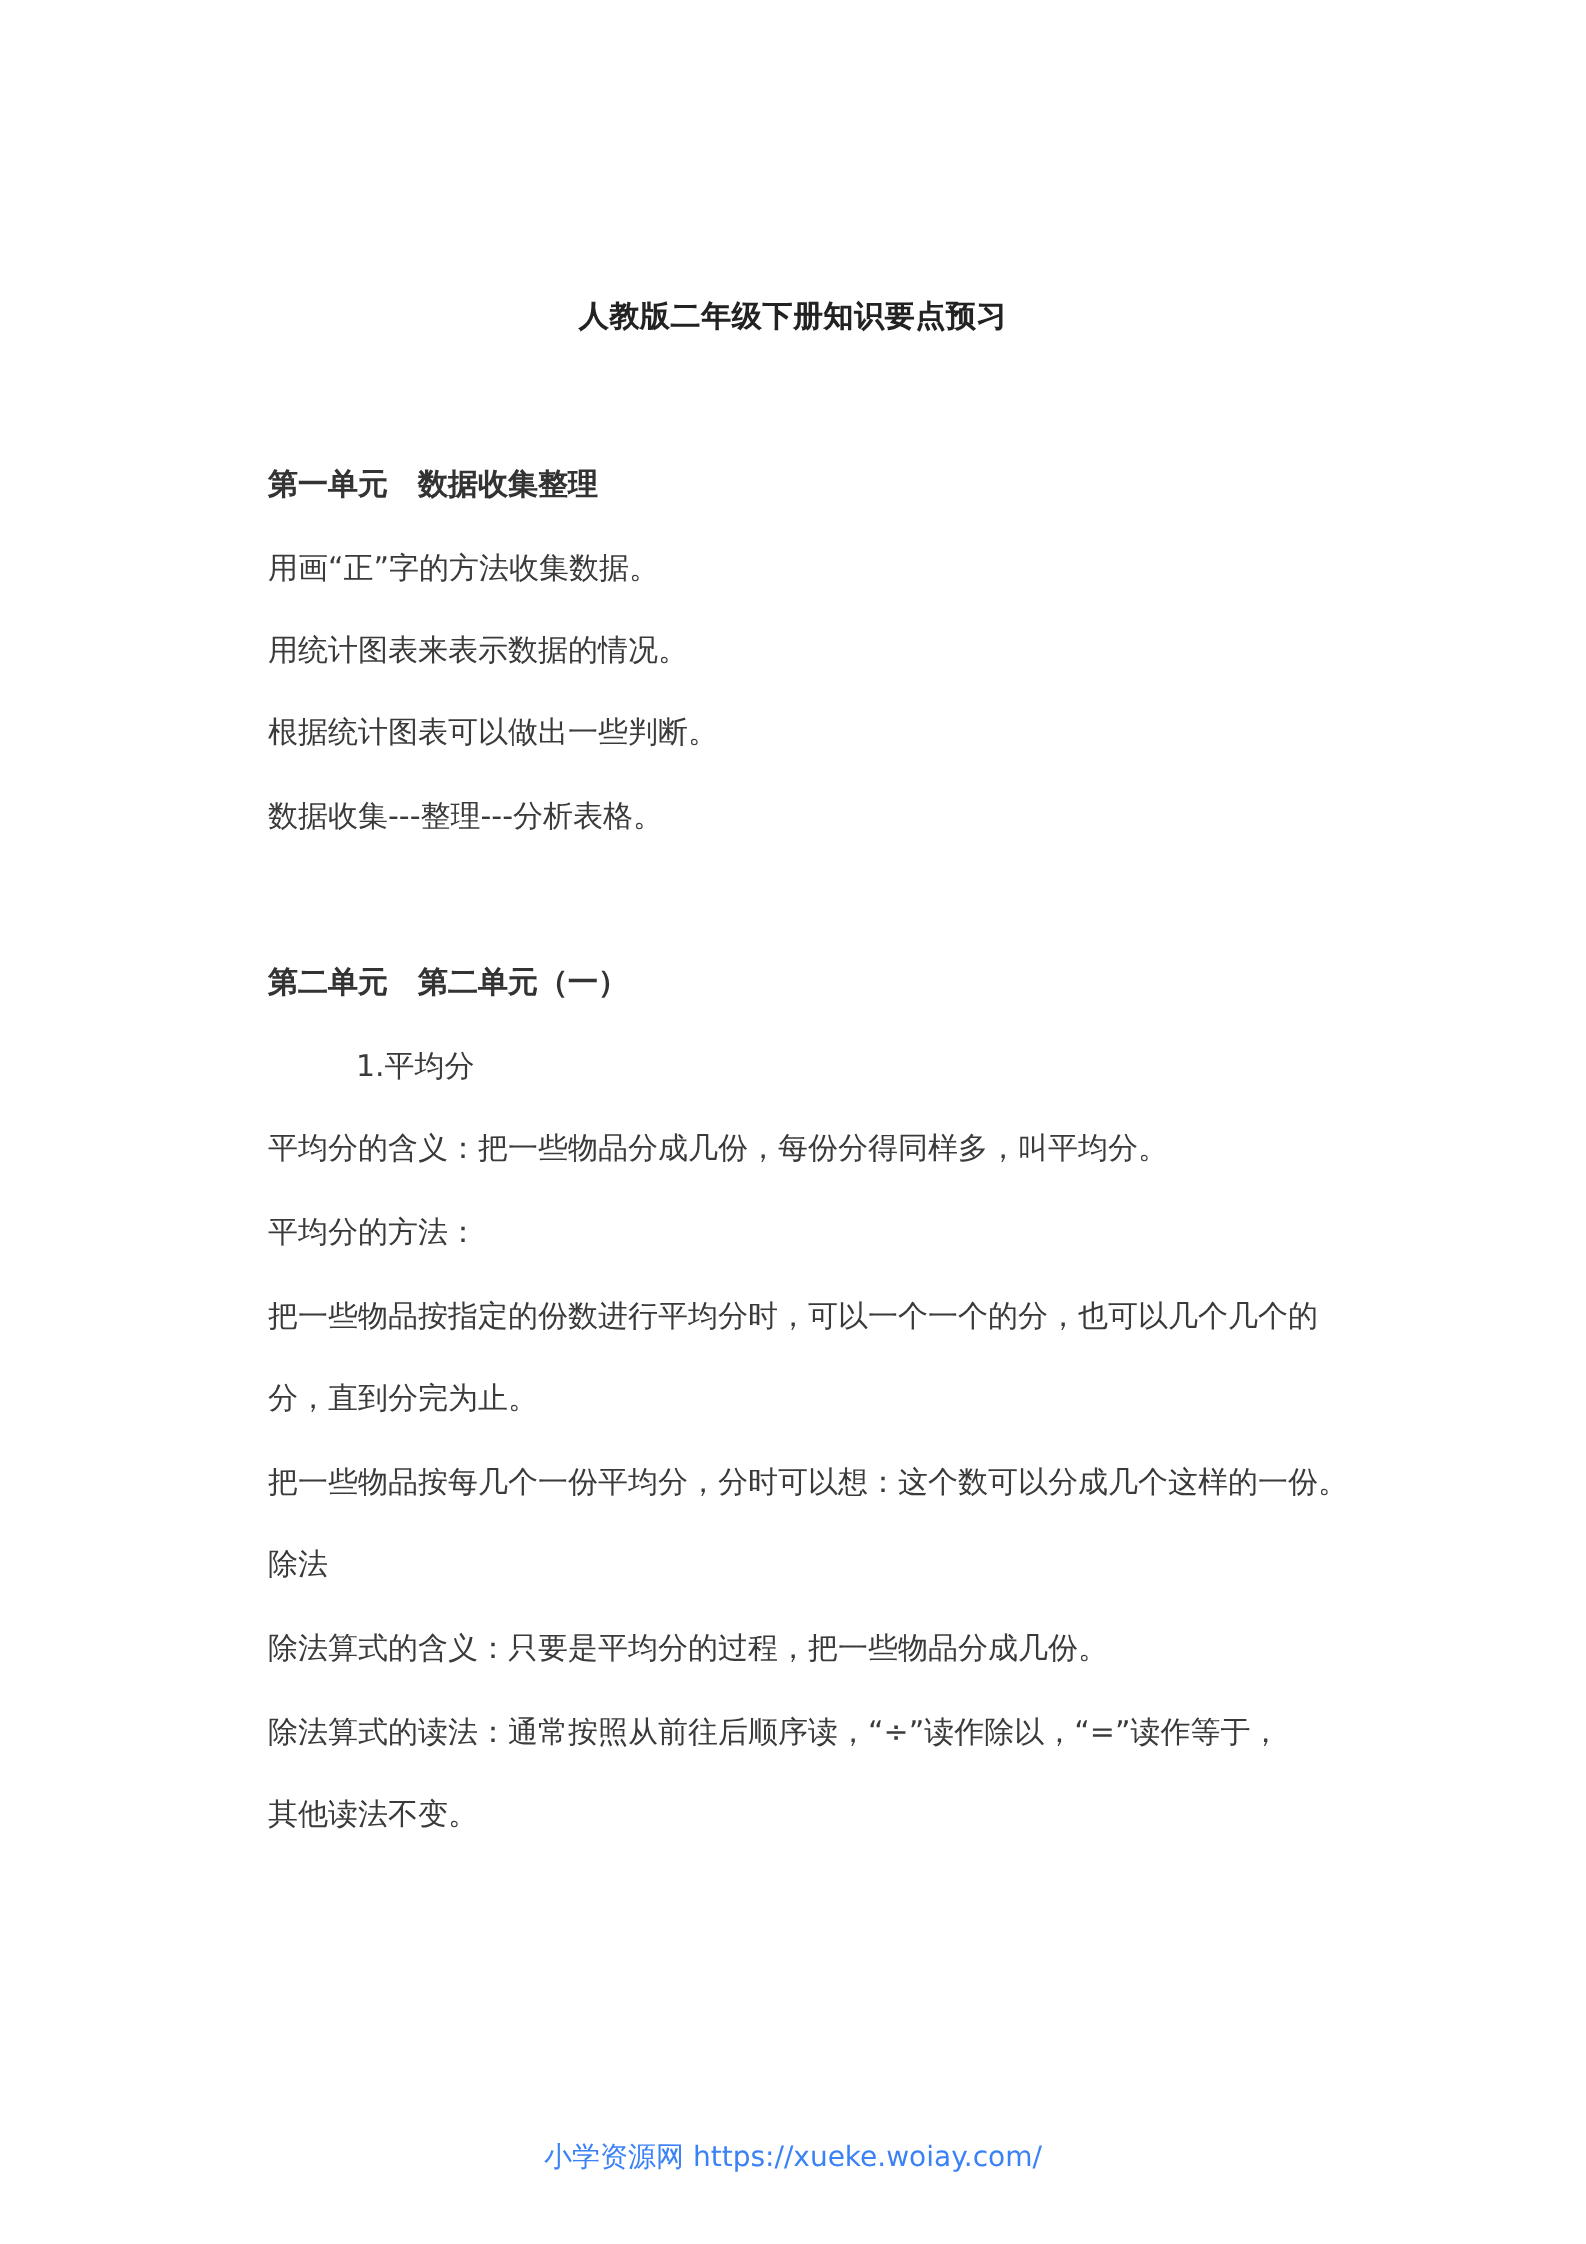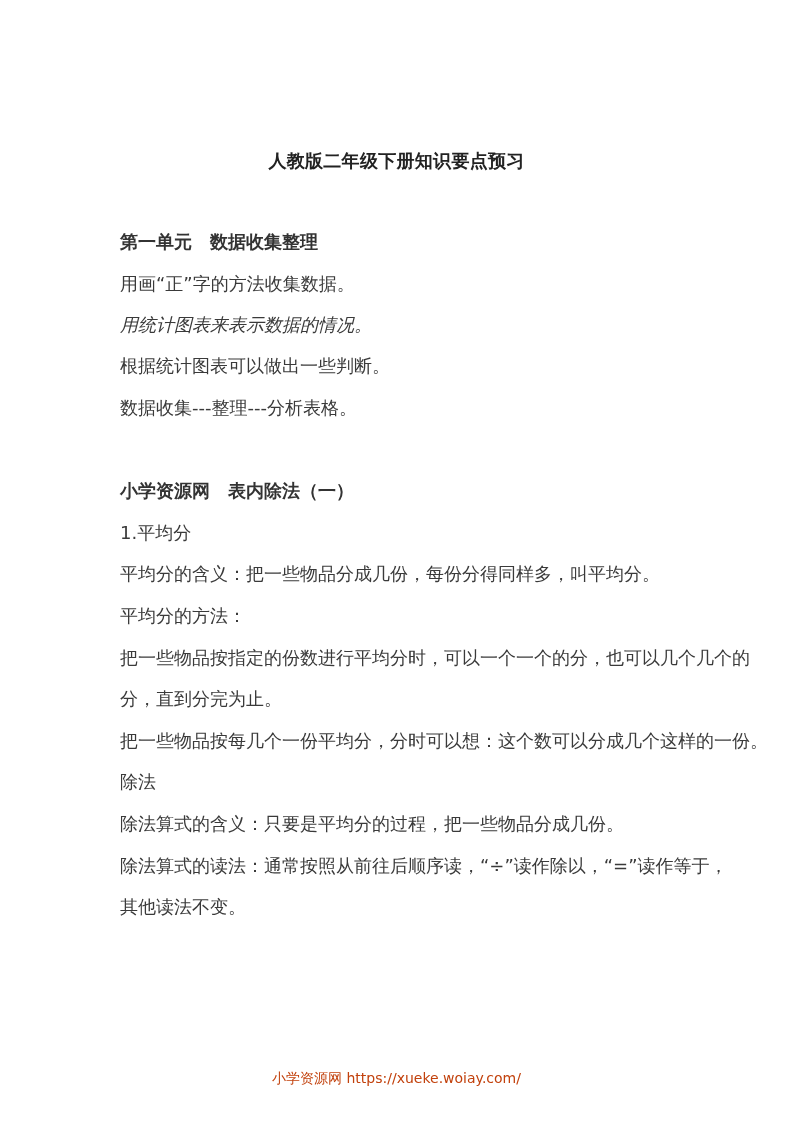--- a/index.html
+++ b/index.html
@@ -3,45 +3,45 @@
   <meta charset="utf-8">
   <style>
     html, body { margin: 0; padding: 0; background: #ffffff; }
     body {
       width: 793px; height: 1122px; position: relative; overflow: hidden;
       font-family: "DejaVu Sans", "Liberation Sans", sans-serif;
       color: #333333;
     }
     .title {
       position: absolute; top: 149px; left: 0; width: 793px; text-align: center;
-      font-size: 18px; font-weight: bold; color: #222222; letter-spacing: 0.3px;
+      font-size: 15px; font-weight: bold; color: #222222; letter-spacing: 0.3px;
     }
     .line {
-      position: absolute; left: 120px; font-size: 18px; white-space: nowrap;
+      position: absolute; left: 134px; font-size: 15px; white-space: nowrap;
       color: #3a3a3a; line-height: 20px;
     }
     .heading { font-weight: bold; color: #333333; }
     .footer {
       position: absolute; top: 1070px; left: 0; width: 793px; text-align: center;
-      font-size: 14px; color: #c2410c;
+      font-size: 14px; color: #3b82f6;
     }
   </style>
 </head>
 <body>
 
 <div class="title">人教版二年级下册知识要点预习</div>
 
 <div class="line heading" style="top:232px;">第一单元　数据收集整理</div>
 <div class="line" style="top:274px;">用画“正”字的方法收集数据。</div>
-<div class="line" style="top:315px;font-style:italic;">用统计图表来表示数据的情况。</div>
+<div class="line" style="top:315px;">用统计图表来表示数据的情况。</div>
 <div class="line" style="top:356px;">根据统计图表可以做出一些判断。</div>
 <div class="line" style="top:398px;">数据收集---整理---分析表格。</div>
 
-<div class="line heading" style="top:481px;">小学资源网　表内除法（一）</div>
-<div class="line" style="top:523px;">1.平均分</div>
+<div class="line heading" style="top:481px;">第二单元　第二单元（一）</div>
+<div class="line" style="top:523px;margin-left:44px;">1.平均分</div>
 <div class="line" style="top:564px;">平均分的含义：把一些物品分成几份，每份分得同样多，叫平均分。</div>
 <div class="line" style="top:606px;">平均分的方法：</div>
 <div class="line" style="top:648px;">把一些物品按指定的份数进行平均分时，可以一个一个的分，也可以几个几个的</div>
 <div class="line" style="top:689px;">分，直到分完为止。</div>
 <div class="line" style="top:731px;">把一些物品按每几个一份平均分，分时可以想：这个数可以分成几个这样的一份。</div>
 <div class="line" style="top:772px;">除法</div>
 <div class="line" style="top:814px;">除法算式的含义：只要是平均分的过程，把一些物品分成几份。</div>
 <div class="line" style="top:856px;">除法算式的读法：通常按照从前往后顺序读，“÷”读作除以，“=”读作等于，</div>
 <div class="line" style="top:897px;text-align:right;">其他读法不变。</div>
 

